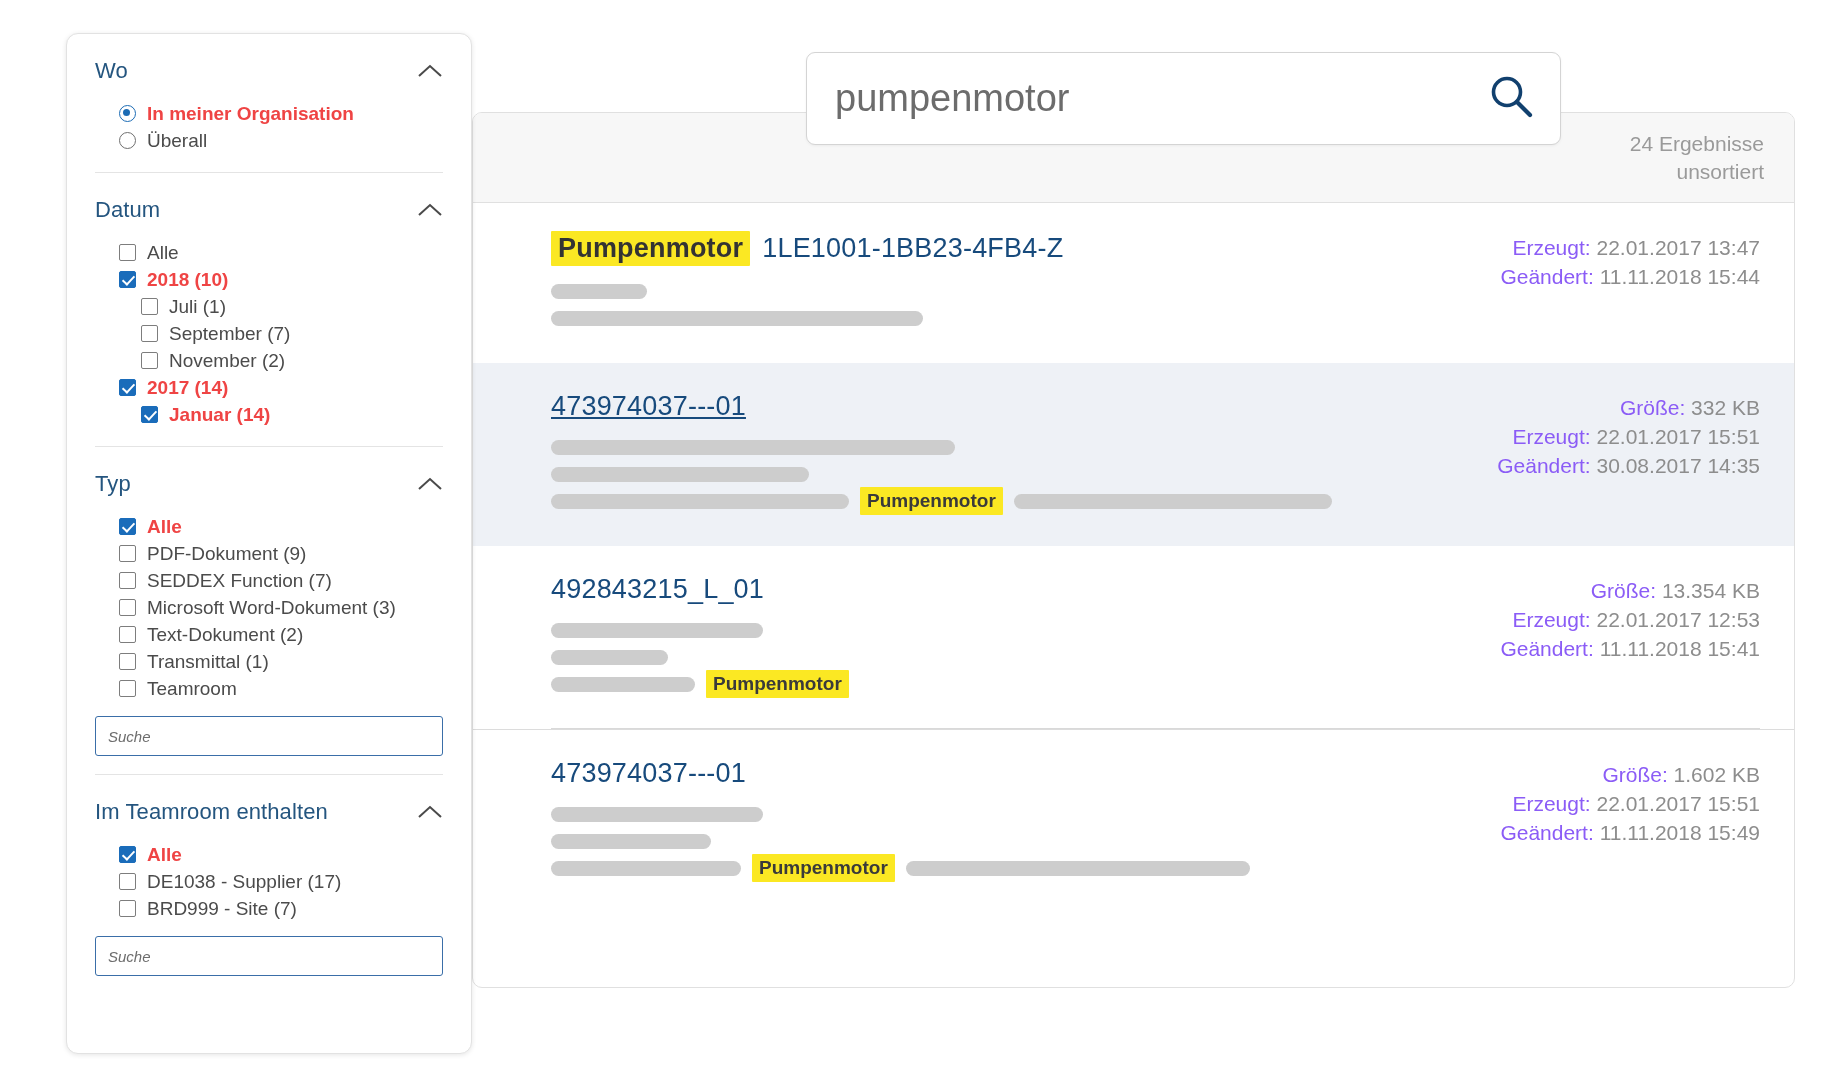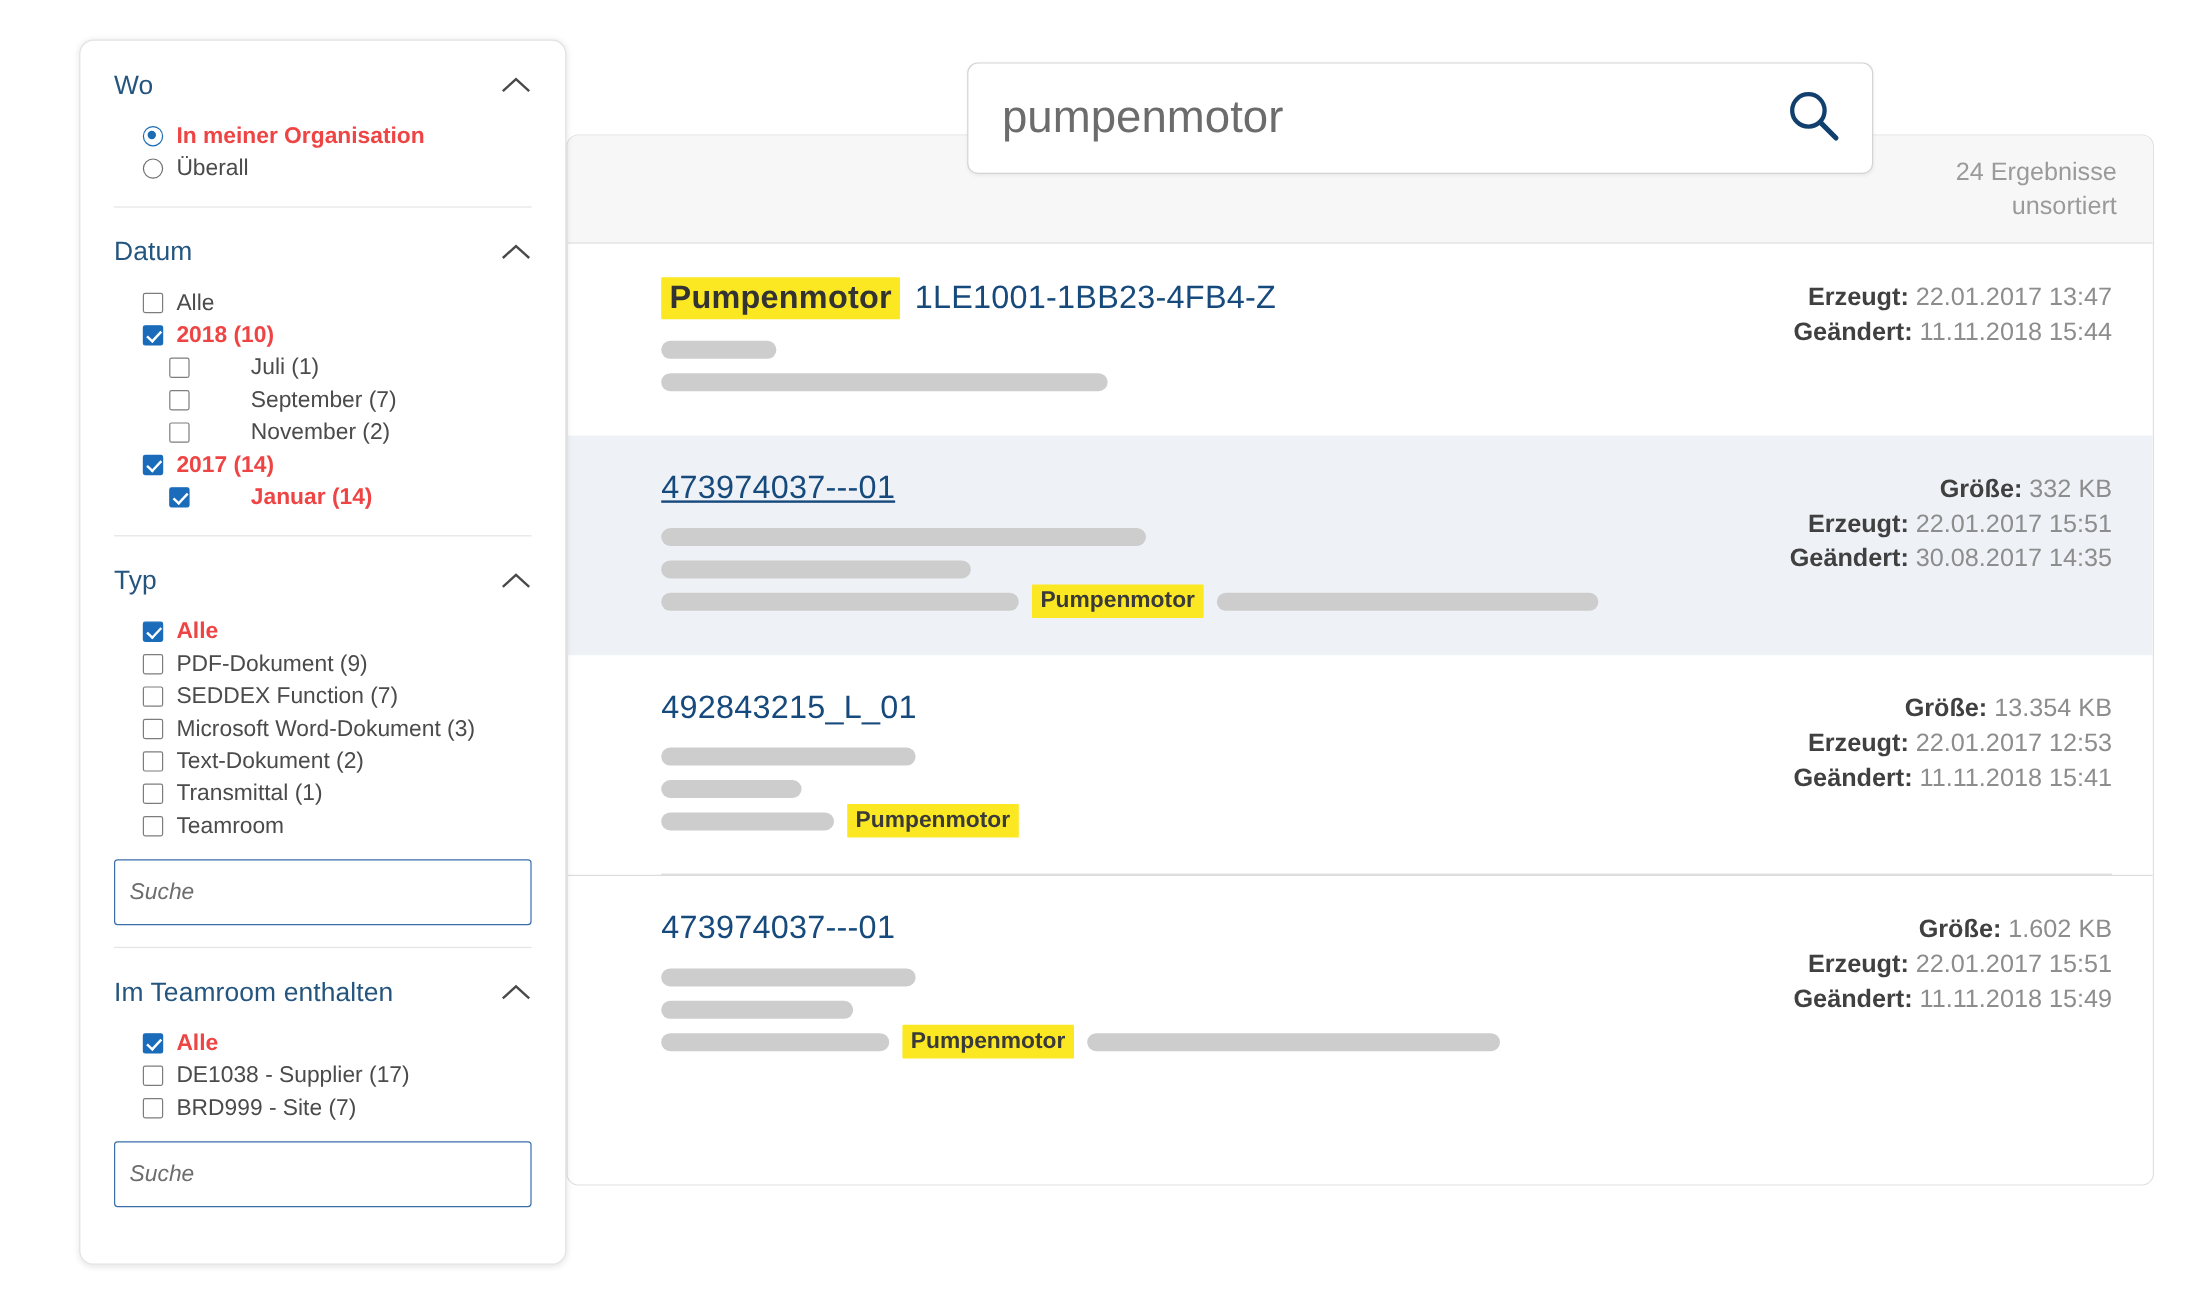--- a/index.html
+++ b/index.html
@@ -47,21 +47,21 @@
   }
   .chev svg { display:block; }
 
   .opt-list { padding-left: 24px; }
   .opt-row {
     display: flex; align-items: center;
     height: 26px;
     margin-bottom: 1px;
     cursor: pointer;
   }
-  .opt-row.indent { padding-left: 22px; gap: 40px; }
+  .opt-row.indent { padding-left: 22px; }
   .opt-label {
     font-size: 19px;
     color: #4b4b4b;
     margin-left: 11px;
     white-space: nowrap;
     line-height: 1;
   }
   .opt-label.bold { font-weight: bold; color: #ef4444; }
 
   
@@ -101,26 +101,26 @@
     left: 5px; top: 1px;
     width: 5px; height: 10px;
     border: solid #fff;
     border-width: 0 2.2px 2.2px 0;
     transform: rotate(43deg);
   }
 
   .facet-search {
     margin-top: 14px;
     width: 100%;
-    height: 55px;
+    height: 40px;
     border: 1px solid #3a6ea8;
     border-radius: 3px;
     padding: 0 12px;
     font-family: "Liberation Sans", sans-serif;
-    font-size: 19px;
+    font-size: 15px;
     font-style: italic;
     color: #4d7c0f;
     background: #fff;
     outline: none;
   }
   .facet-search::placeholder { color: #6d6d6d; font-style: italic; }
 
   
   .results-panel {
     position: absolute;
@@ -203,21 +203,21 @@
 
   .meta {
     position: absolute;
     right: 34px; top: 30px;
     text-align: right;
     font-size: 21px;
     line-height: 29px;
     color: #8d8d8d;
     white-space: nowrap;
   }
-  .meta b { color: #404040; font-weight: bold; }
+  .meta b { color: #8b5cf6; font-weight: normal; }
 
   
   .searchbar {
     position: absolute;
     left: 806px; top: 52px;
     width: 755px;
     height: 93px;
     background: #ffffff;
     border: 1px solid #d4d4d4;
     border-radius: 9px;

